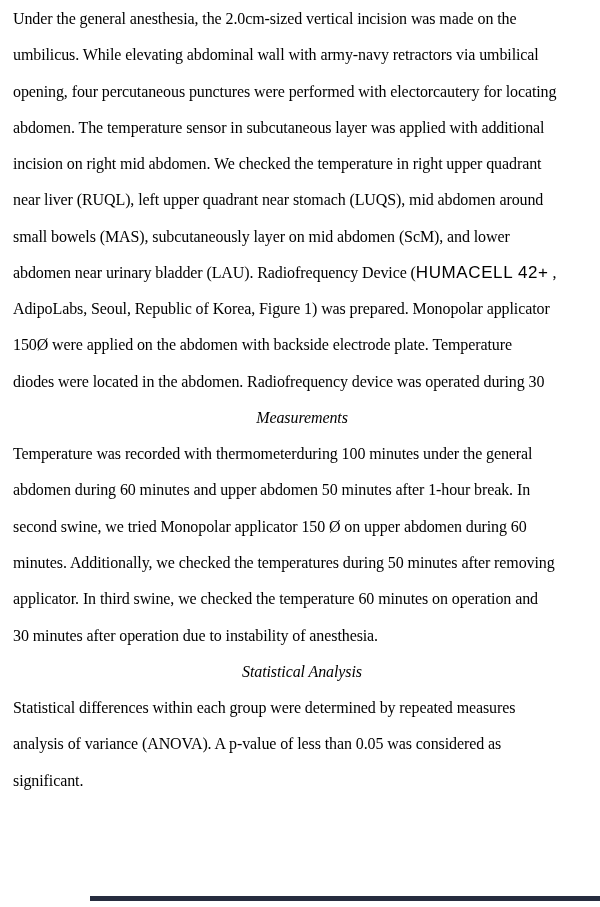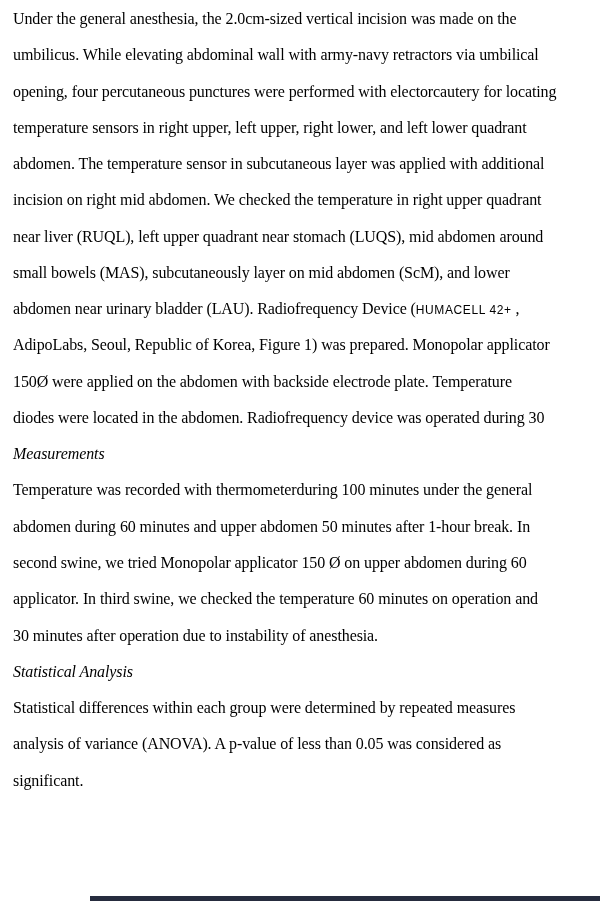--- a/index.html
+++ b/index.html
@@ -25,56 +25,57 @@
     padding-top: 1px;
   }
   .line {
     height: 36.28px;
     line-height: 36.28px;
     white-space: nowrap;
     letter-spacing: -0.1px;
   }
   .line.italic {
     font-style: italic;
+    text-align: center;
   }
   .seg-device {
     font-family: "Liberation Sans", sans-serif;
-    font-size: 12px;
+    font-size: 17px;
     letter-spacing: 0.6px;
   }
   .bottom-bar {
     position: absolute;
     left: 90px;
     top: 896px;
     width: 510px;
     height: 5px;
     background: #262c3e;
   }
 </style>
 </head>
 <body>
 
 <div class="page">
   <div class="text-block" id="doc-lines">
       <div class="line">Under the general anesthesia, the 2.0cm-sized vertical incision was made on the</div>
       <div class="line">umbilicus. While elevating abdominal wall with army-navy retractors via umbilical</div>
       <div class="line">opening, four percutaneous punctures were performed with electorcautery for locating</div>
-      <div class="line">temperature sensors in right upper, left upper, right lower, and left lower quadrant</div>
       <div class="line">abdomen. The temperature sensor in subcutaneous layer was applied with additional</div>
       <div class="line">incision on right mid abdomen. We checked the temperature in right upper quadrant</div>
       <div class="line">near liver (RUQL), left upper quadrant near stomach (LUQS), mid abdomen around</div>
       <div class="line">small bowels (MAS), subcutaneously layer on mid abdomen (ScM), and lower</div>
       <div class="line"><span>abdomen near urinary bladder (LAU). Radiofrequency Device (</span><span class="seg-device">HUMACELL 42+</span><span> ,</span></div>
       <div class="line">AdipoLabs, Seoul, Republic of Korea, Figure 1) was prepared. Monopolar applicator</div>
       <div class="line">150Ø were applied on the abdomen with backside electrode plate. Temperature</div>
       <div class="line">diodes were located in the abdomen. Radiofrequency device was operated during 30</div>
       <div class="line italic">Measurements</div>
       <div class="line">Temperature was recorded with thermometerduring 100 minutes under the general</div>
       <div class="line">abdomen during 60 minutes and upper abdomen 50 minutes after 1-hour break. In</div>
       <div class="line">second swine, we tried Monopolar applicator 150 Ø on upper abdomen during 60</div>
+      <div class="line">minutes. Additionally, we checked the temperatures during 50 minutes after removing</div>
       <div class="line">applicator. In third swine, we checked the temperature 60 minutes on operation and</div>
       <div class="line">30 minutes after operation due to instability of anesthesia.</div>
       <div class="line italic">Statistical Analysis</div>
       <div class="line">Statistical differences within each group were determined by repeated measures</div>
       <div class="line">analysis of variance (ANOVA). A p-value of less than 0.05 was considered as</div>
       <div class="line">significant.</div>
     </div>
   <div class="bottom-bar"></div>
 </div>
 

